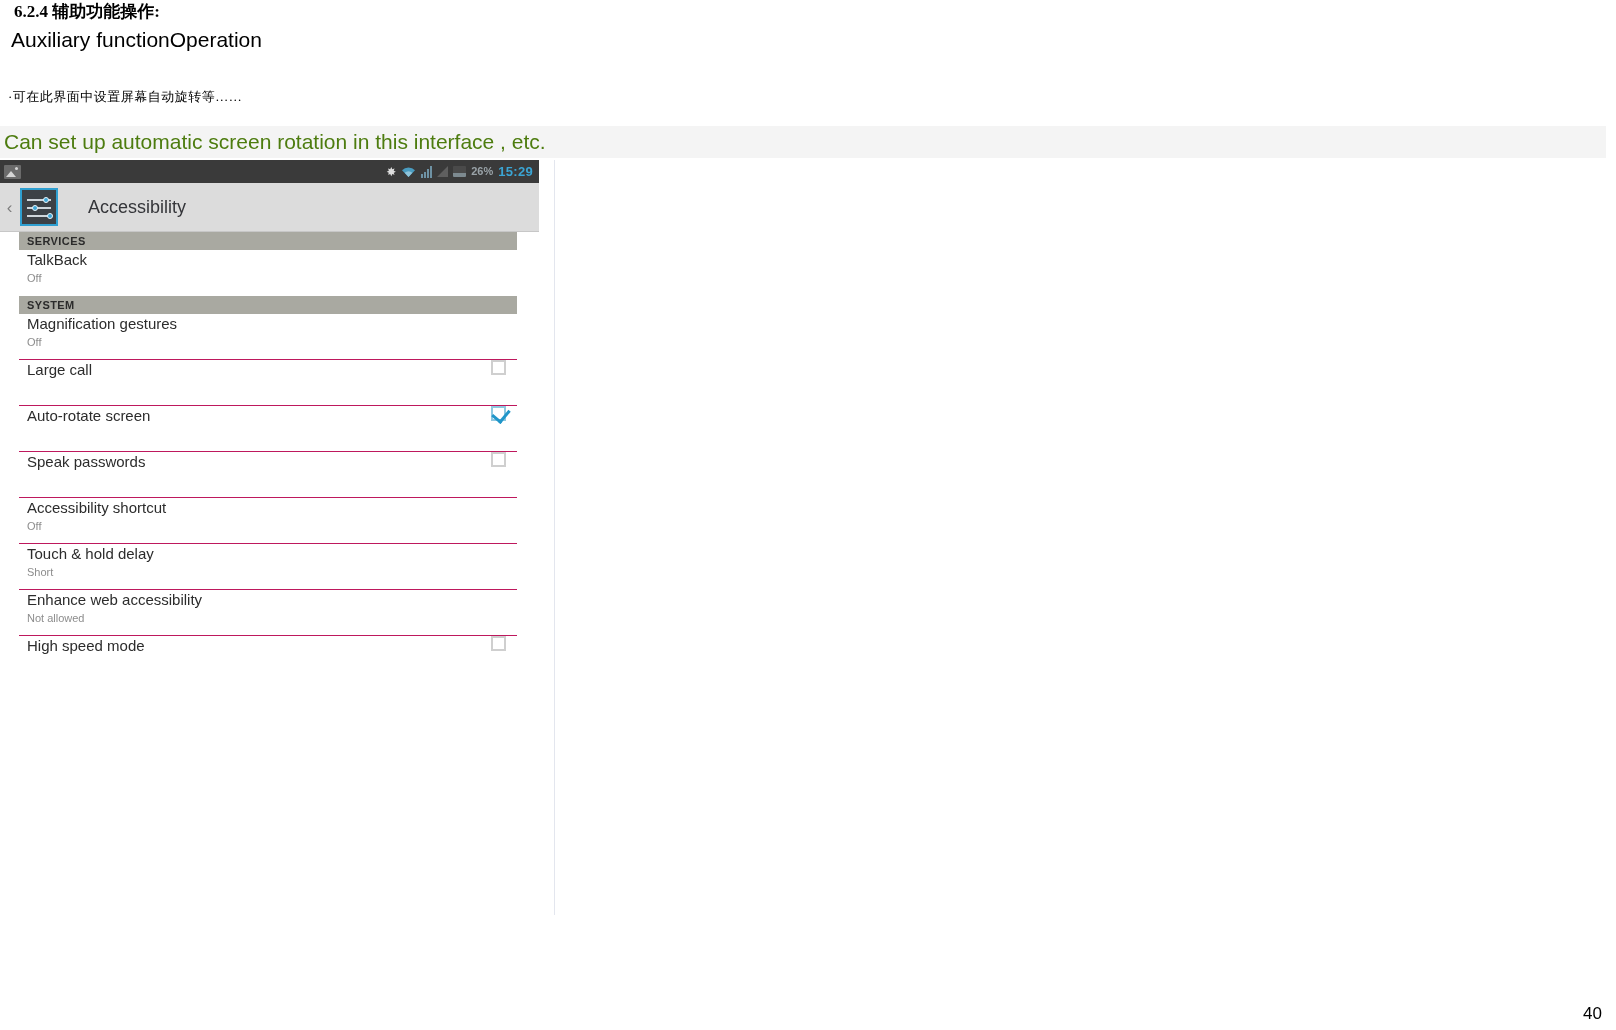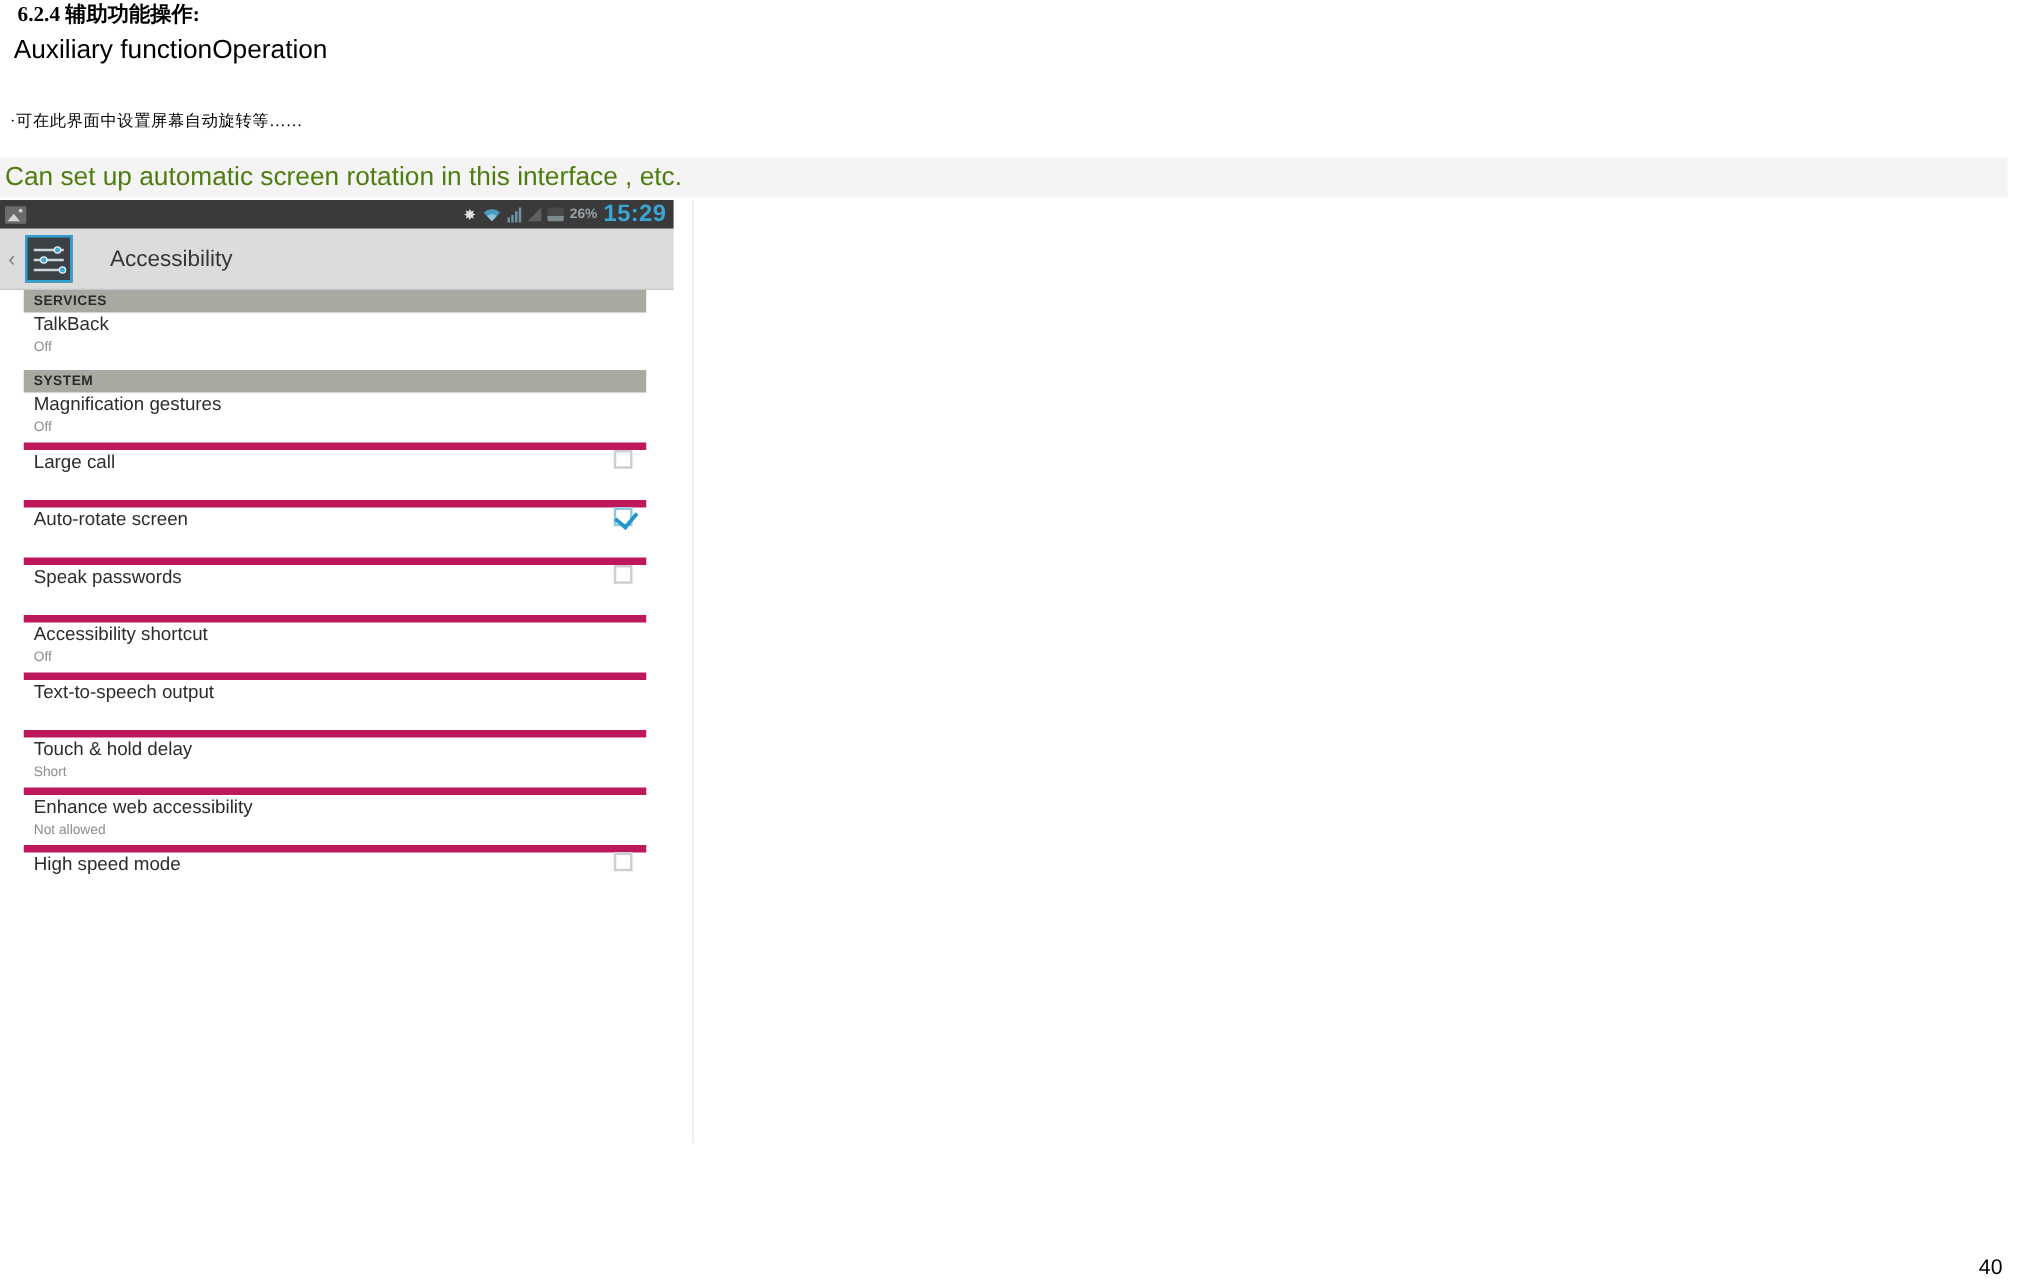--- a/index.html
+++ b/index.html
@@ -172,21 +172,21 @@
     position: relative;
     border-radius: 1px;
   }
   .sb-pct {
     font-size: 11px;
     font-weight: bold;
     color: #9aa3a8;
     line-height: 11px;
   }
   .sb-time {
-    font-size: 19px;
+    font-size: 13px;
     font-weight: bold;
     color: #3ba5d4;
     line-height: 15px;
     letter-spacing: 0.3px;
   }
 
   
   .actionbar {
     position: relative;
     height: 48px;
@@ -263,21 +263,21 @@
   .row {
     position: relative;
     margin-left: 19px;
     margin-right: 22px;
     padding: 0 0 0 8px;
     box-sizing: border-box;
     display: flex;
     align-items: flex-start;
     min-height: 46px;
   }
-  .row.sep { border-bottom: 6px solid #be185d; }
+  .row.sep { border-bottom: 1px solid #be185d; }
   .row-texts { display: flex; flex-direction: column; justify-content: center; }
   .row-title {
     font-size: 15px;
     color: #2c2c2c;
     line-height: 20px;
   }
   .row-sub {
     font-size: 11px;
     color: #8d8d8d;
     line-height: 15px;
@@ -402,26 +402,20 @@
       </div>
       <div class="row sep">
         <div class="row-texts">
           <div class="row-title">Accessibility shortcut</div>
           <div class="row-sub">Off</div>
         </div>
         <div class="row-spacer"></div>
       </div>
       <div class="row sep">
         <div class="row-texts">
-          <div class="row-title">Text-to-speech output</div>
-        </div>
-        <div class="row-spacer"></div>
-      </div>
-      <div class="row sep">
-        <div class="row-texts">
           <div class="row-title">Touch &amp; hold delay</div>
           <div class="row-sub">Short</div>
         </div>
         <div class="row-spacer"></div>
       </div>
       <div class="row sep">
         <div class="row-texts">
           <div class="row-title">Enhance web accessibility</div>
           <div class="row-sub">Not allowed</div>
         </div>

